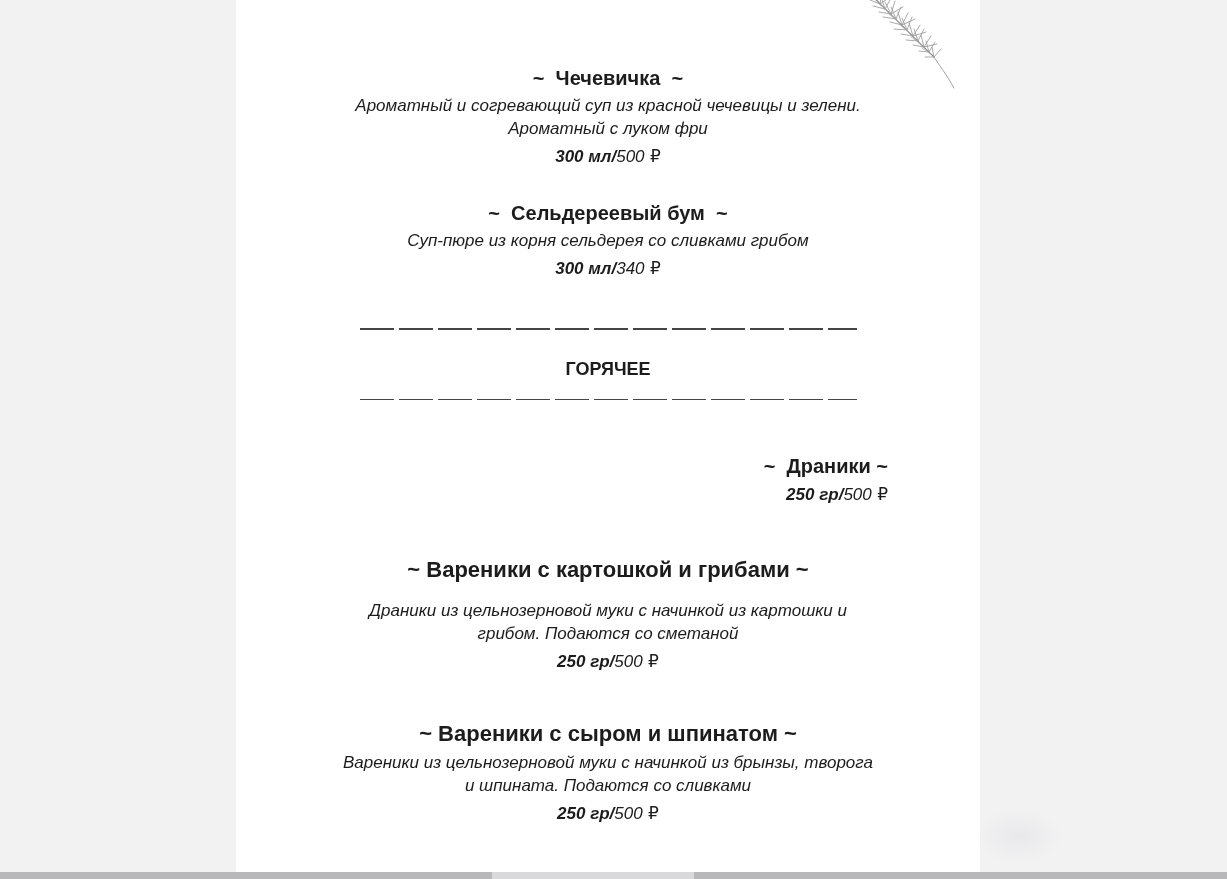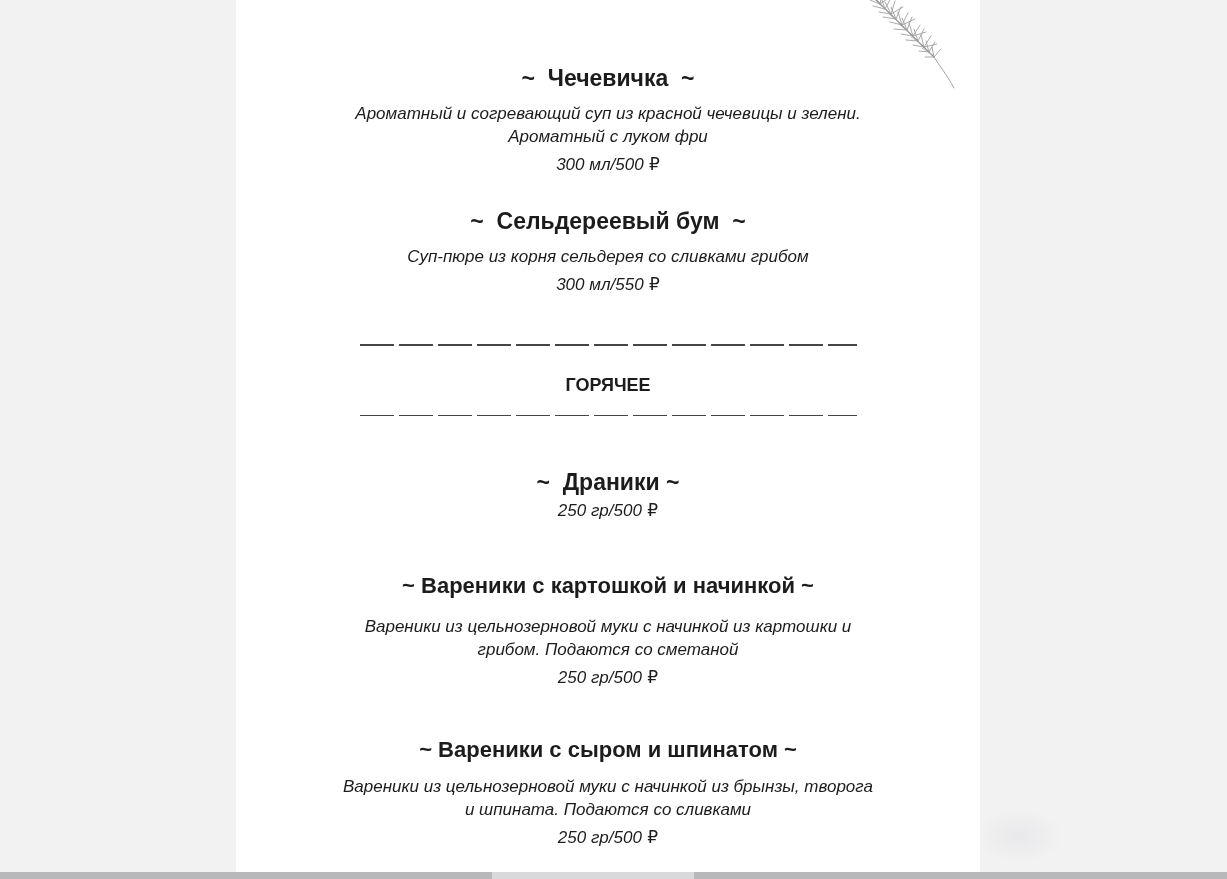--- a/index.html
+++ b/index.html
@@ -24,61 +24,61 @@
     width: 122px; height: 92px;
   }
   .content {
     width: 560px;
     margin: 0 auto;
     padding-top: 66px;
     text-align: center;
   }
   .menu-item h3 {
     margin: 0;
-    font-size: 23px;
+    font-size: 20px;
     line-height: 24px;
     font-weight: bold;
     white-space: pre-wrap;
   }
   .menu-item.lg h3 {
     font-size: 22px;
     line-height: 26px;
   }
   .menu-item .desc {
-    margin: 12px 0 0 0;
+    margin: 4px 0 0 0;
     font-style: italic;
     font-size: 17px;
     line-height: 23px;
   }
   .menu-item .desc p { margin: 0; }
   .menu-item.gap-desc .desc { margin-top: 16px; }
   .menu-item .price-line {
     margin: 5px 0 0 0;
     font-size: 17px;
     line-height: 23px;
   }
-  .portion { font-style: italic; }
+  .portion { font-style: italic; font-weight: bold; }
   .price { font-style: italic; font-weight: normal; }
   .currency { font-style: normal; font-family: "DejaVu Sans", sans-serif; }
   .item-1 { margin-top: 33px; }
   .divider {
     width: 497px;
     height: 1.5px;
     margin: 0 auto;
     background: repeating-linear-gradient(to right, #454545 0px, #454545 34px, transparent 34px, transparent 39px);
   }
   .divider.top { margin-top: 48px; }
   .divider.bottom { margin-top: 19px; }
   .section-header {
     margin: 28px 0 0 0;
     font-size: 18px;
     line-height: 22px;
     font-weight: bold;
   }
-  .item-2 { margin-top: 54px; }
+  .item-2 { margin-top: 54px; text-align: right; }
   .item-3 { margin-top: 51px; }
   .item-4 { margin-top: 48px; }
   .watermark {
     position: absolute;
     left: 975px; top: 808px;
     width: 88px; height: 56px;
     background: radial-gradient(ellipse at center, rgba(120,120,132,0.08), rgba(120,120,132,0.0) 70%);
   }
   .hscrollbar {
     position: absolute;
@@ -126,36 +126,36 @@
         <p>Ароматный с луком фри</p>
       </div>
       <p class="price-line"><span class="portion">300 мл/</span><span class="price">500</span><span class="currency"> ₽</span></p>
     </div>
 
     <div class="menu-item item-1">
       <h3>~&nbsp; Сельдереевый бум &nbsp;~</h3>
       <div class="desc">
         <p>Суп-пюре из корня сельдерея со сливками грибом</p>
       </div>
-      <p class="price-line"><span class="portion">300 мл/</span><span class="price">550</span><span class="currency"> ₽</span></p>
+      <p class="price-line"><span class="portion">300 мл/</span><span class="price">340</span><span class="currency"> ₽</span></p>
     </div>
 
     <div class="divider top"></div>
     <h2 class="section-header">ГОРЯЧЕЕ</h2>
     <div class="divider bottom"></div>
 
     <div class="menu-item item-2">
       <h3>~&nbsp; Драники ~</h3>
       <p class="price-line"><span class="portion">250 гр/</span><span class="price">500</span><span class="currency"> ₽</span></p>
     </div>
 
     <div class="menu-item lg gap-desc item-3">
-      <h3>~ Вареники с картошкой и начинкой ~</h3>
+      <h3>~ Вареники с картошкой и грибами ~</h3>
       <div class="desc">
-        <p>Вареники из цельнозерновой муки с начинкой из картошки и</p>
+        <p>Драники из цельнозерновой муки с начинкой из картошки и</p>
         <p>грибом. Подаются со сметаной</p>
       </div>
       <p class="price-line"><span class="portion">250 гр/</span><span class="price">500</span><span class="currency"> ₽</span></p>
     </div>
 
     <div class="menu-item lg item-4">
       <h3>~ Вареники с сыром и шпинатом ~</h3>
       <div class="desc">
         <p>Вареники из цельнозерновой муки с начинкой из брынзы, творога</p>
         <p>и шпината. Подаются со сливками</p>

